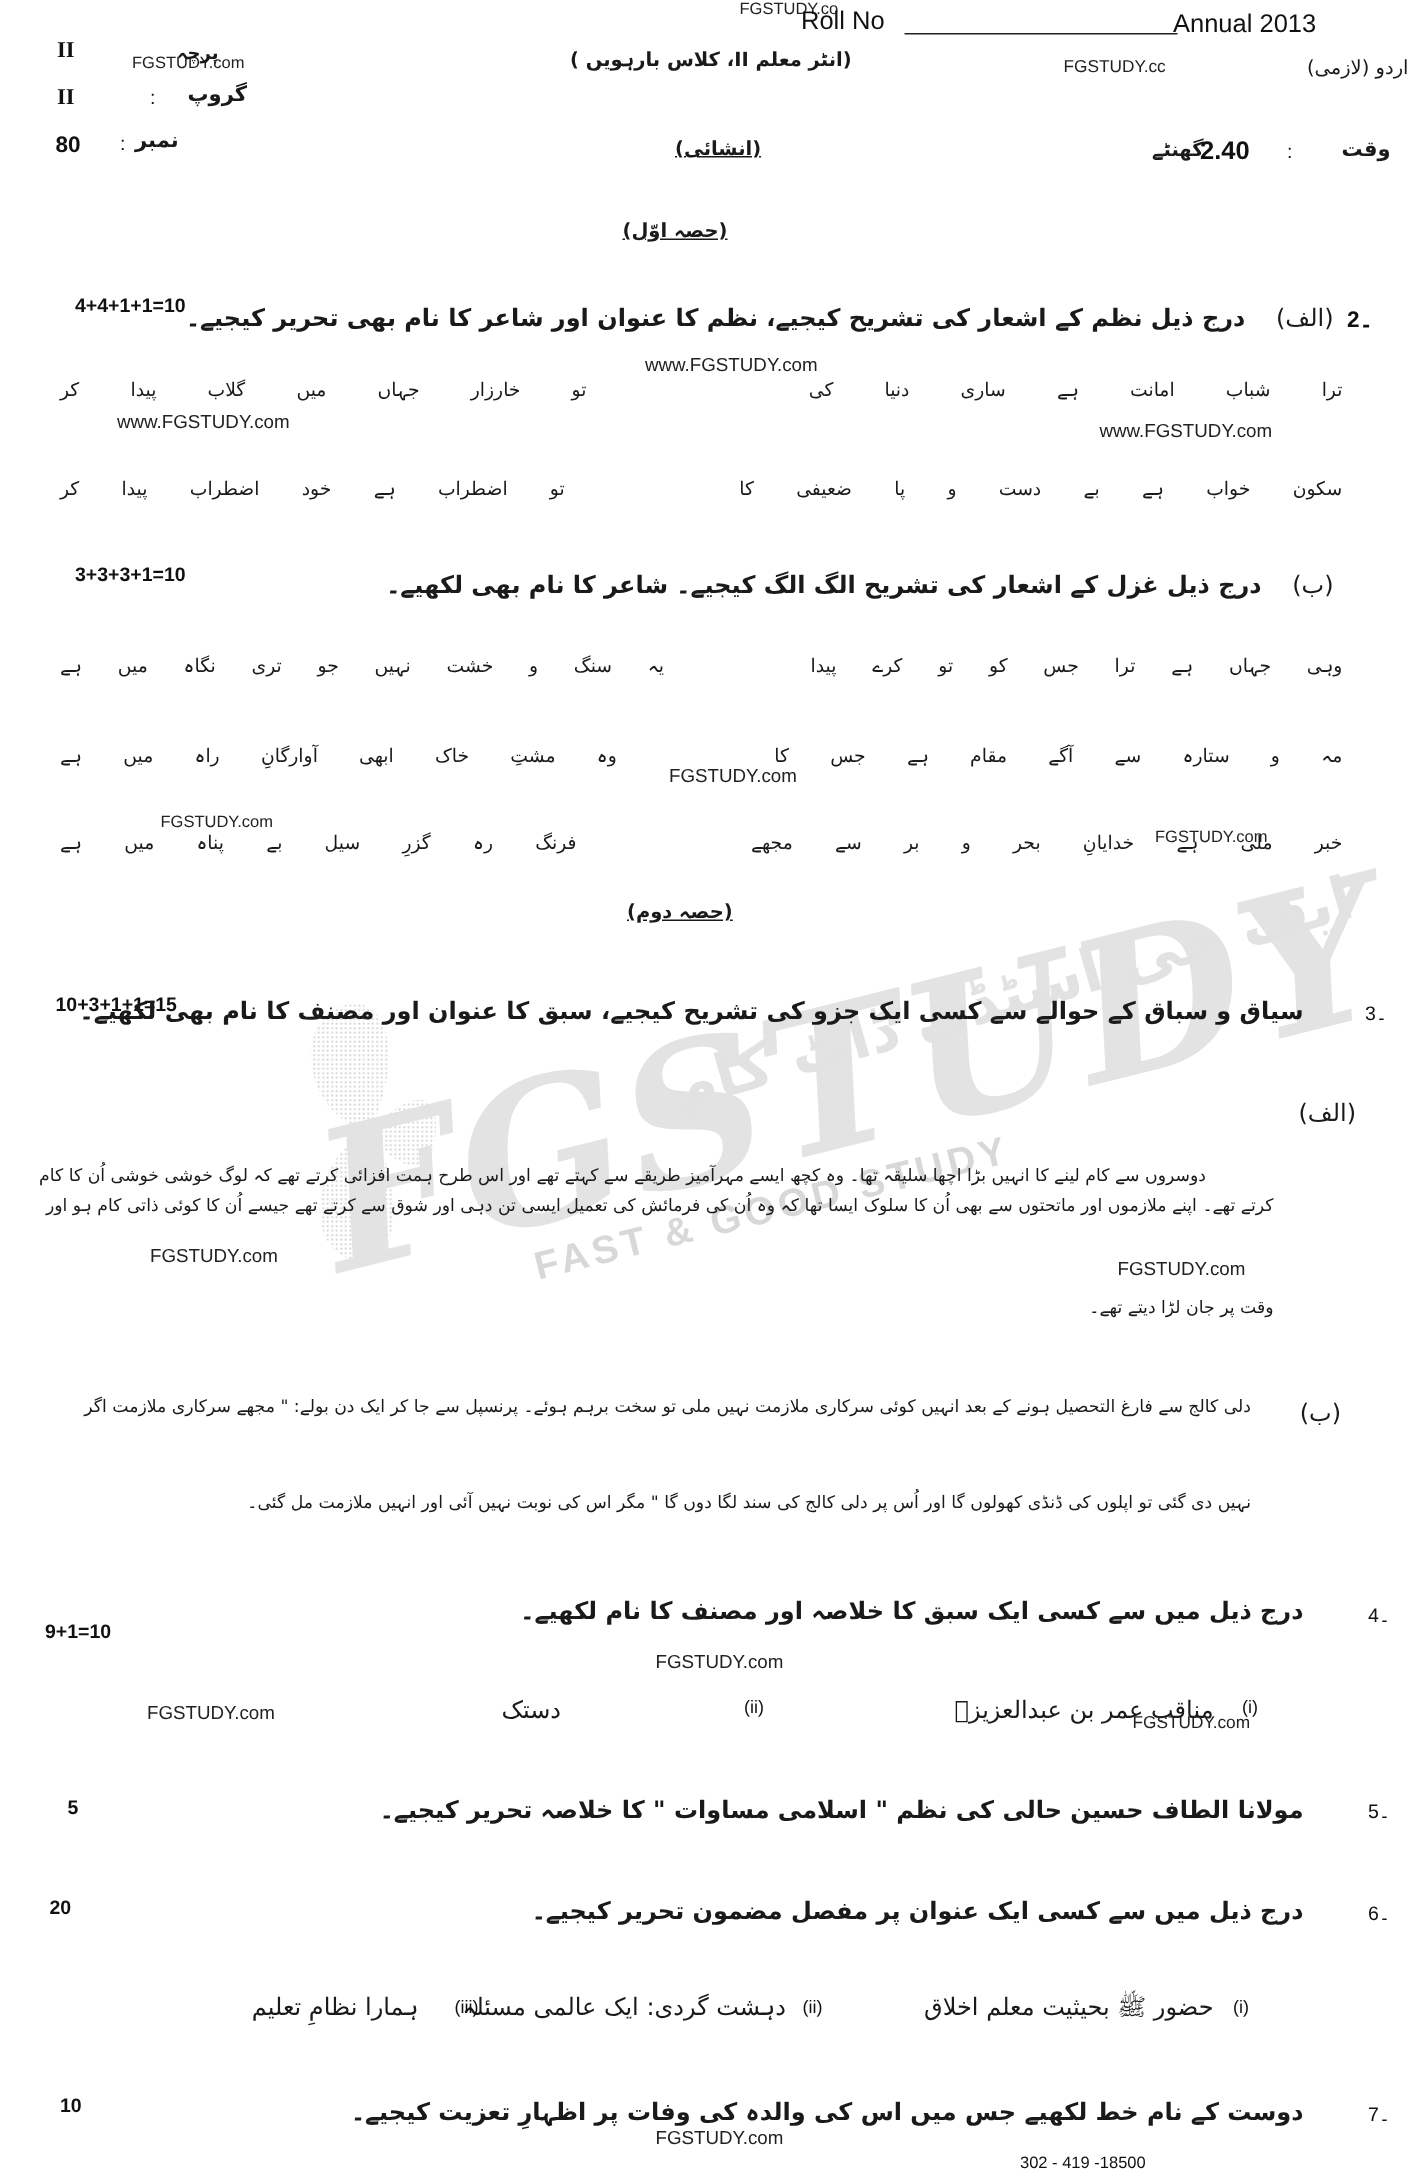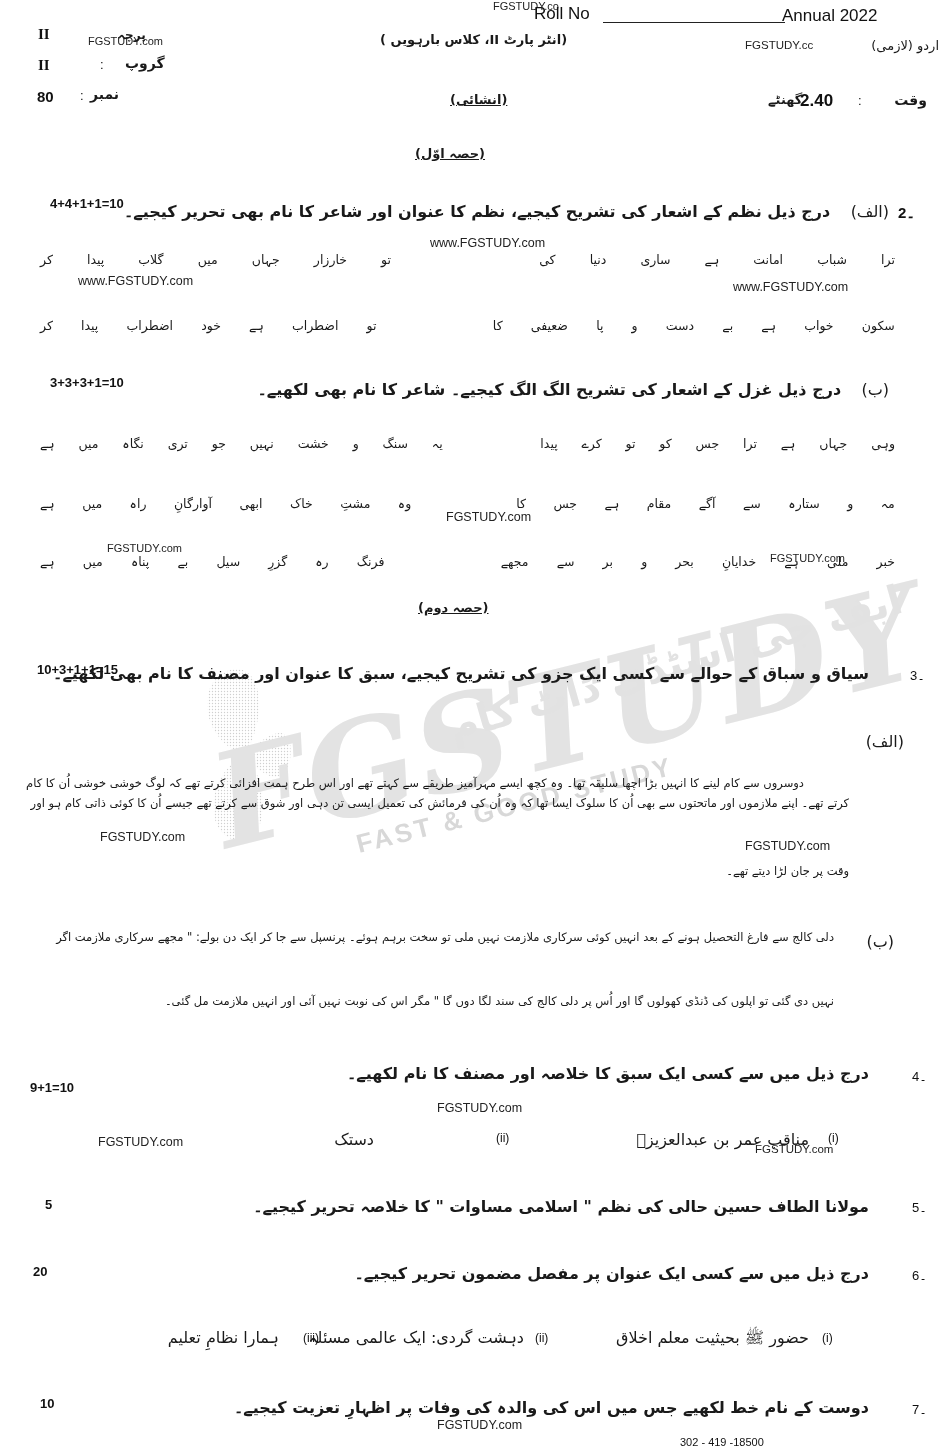--- a/index.html
+++ b/index.html
@@ -36,26 +36,26 @@
   <path d="M55 95 C20 110 10 170 45 180 C75 188 85 130 55 95 Z" fill="url(#dots)"></path>
   <path d="M55 95 C80 70 105 60 100 100 C95 130 70 115 55 95 Z" fill="url(#dots)"></path>
 </svg>
 <div class="abs watermark wm-big">FGSTUDY</div>
 <div class="abs watermark wm-sub">FAST &amp; GOOD STUDY</div>
 <div class="abs watermark wm-urdu">ایف جی اسٹڈی ڈاٹ کام</div>
 
 <div class="abs wm-url" style="left:493px; top:0px; font-size:11px;">FGSTUDY.co</div>
 <div class="abs eng" style="left:534px; top:4px; font-size:17px;">Roll No</div>
 <div class="abs" style="left:603px; top:22px; width:182px; border-bottom:1px solid #222;"></div>
-<div class="abs eng" style="left:782px; top:6px; font-size:17px;">Annual 2022</div>
+<div class="abs eng" style="left:782px; top:6px; font-size:17px;">Annual 2013</div>
 
 <div class="abs urdu" style="right:10px; top:38px; font-size:13px;">اردو (لازمی)</div>
-<div class="abs wm-url" style="left:745px; top:39px; font-size:11.5px;">FGSTUDY.cc</div>
-
-<div class="abs urdu bold" style="left:380px; top:32px; font-size:13px;">(انٹر پارٹ II، کلاس بارہویں )</div>
+<div class="abs wm-url" style="left:709px; top:39px; font-size:11.5px;">FGSTUDY.cc</div>
+
+<div class="abs urdu bold" style="left:380px; top:32px; font-size:13px;">(انٹر معلم II، کلاس بارہویں )</div>
 
 <div class="abs eng bold" style="left:38px; top:26px; font-size:15px; font-family:'Liberation Serif',serif;">II</div>
 <div class="abs" style="left:88px; top:30px;">
   <span class="wm-url" style="font-size:11px;">FGSTUDY.com</span>
 </div>
 <div class="abs urdu bold" style="left:118px; top:28px; font-size:12px;text-align:right;">پرچہ</div>
 
 <div class="abs eng bold" style="left:38px; top:57px; font-size:15px; font-family:'Liberation Serif',serif;">II</div>
 <div class="abs eng" style="left:100px; top:57px; font-size:13px;">:</div>
 <div class="abs urdu bold" style="left:125px; top:55px; font-size:14px;">گروپ</div>

